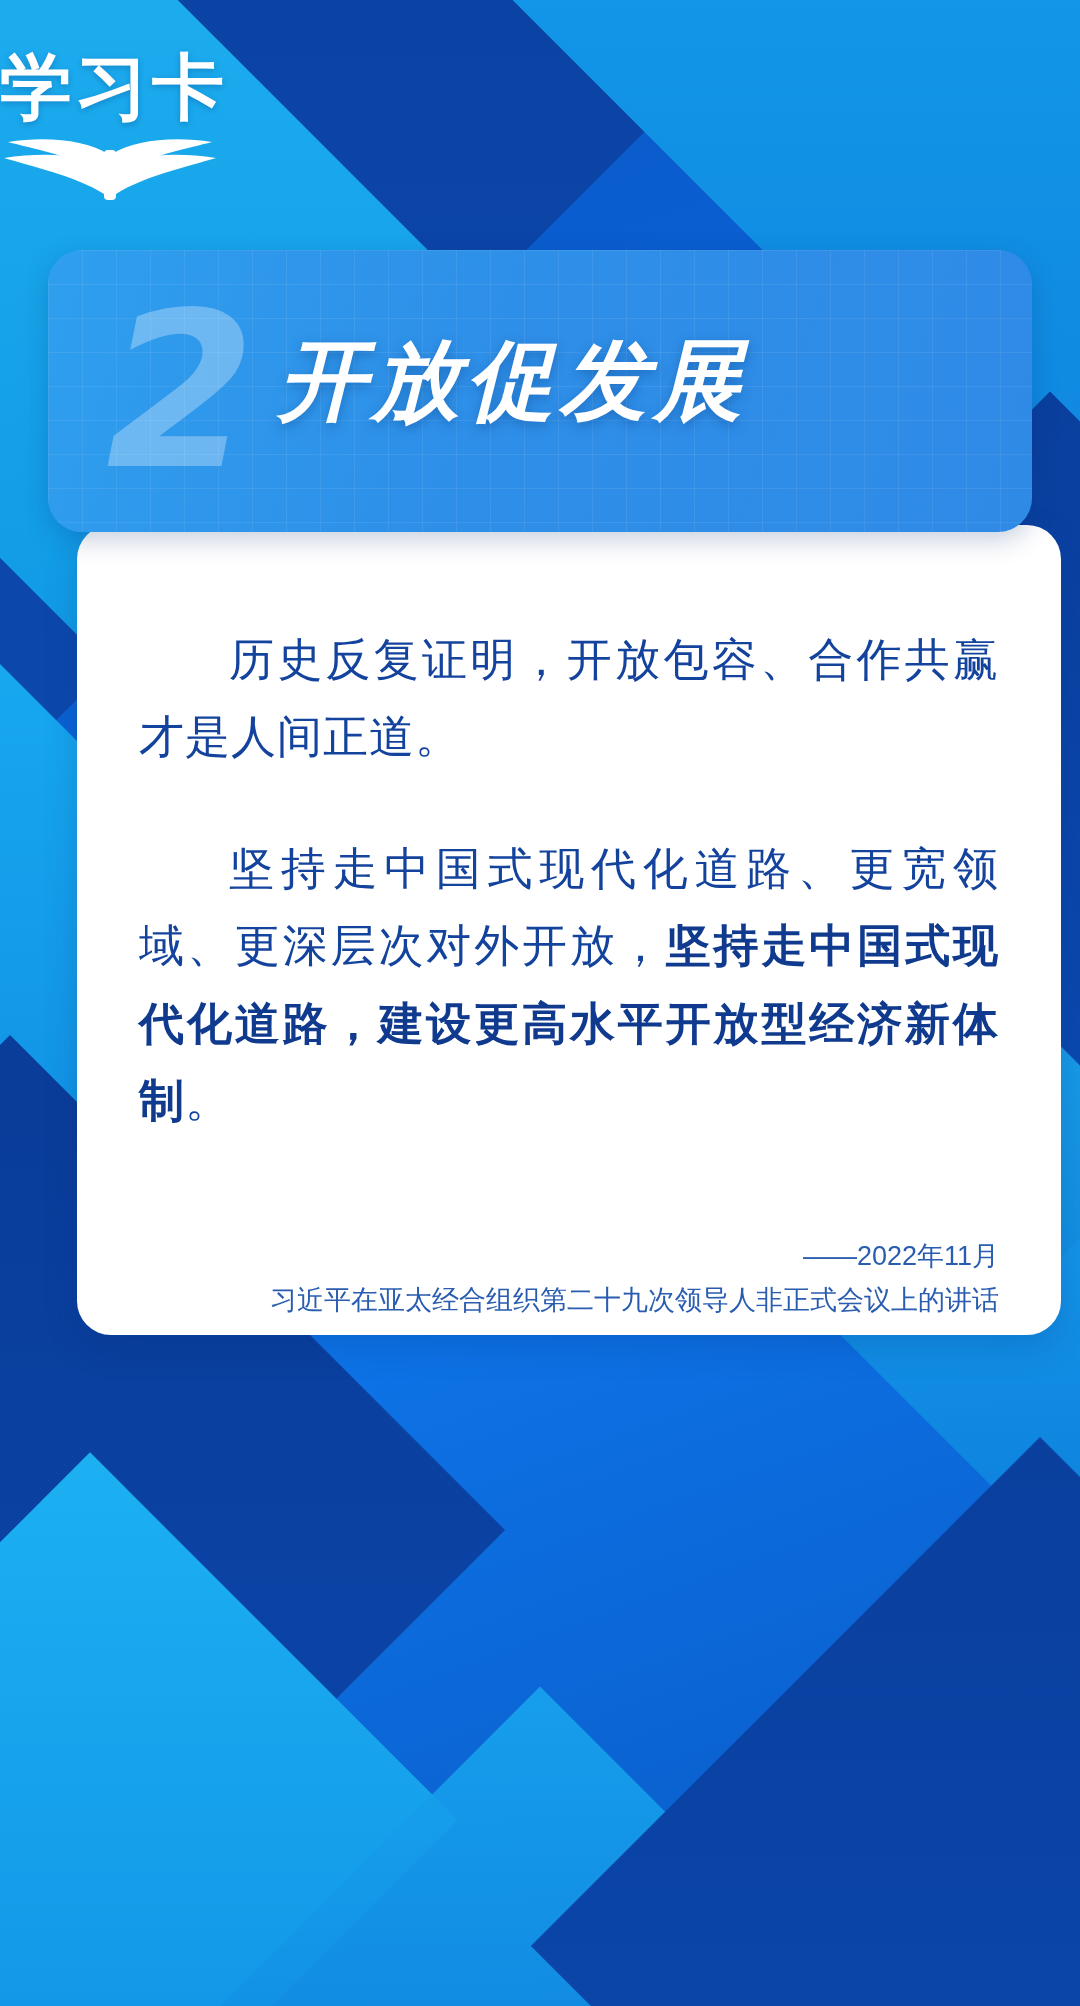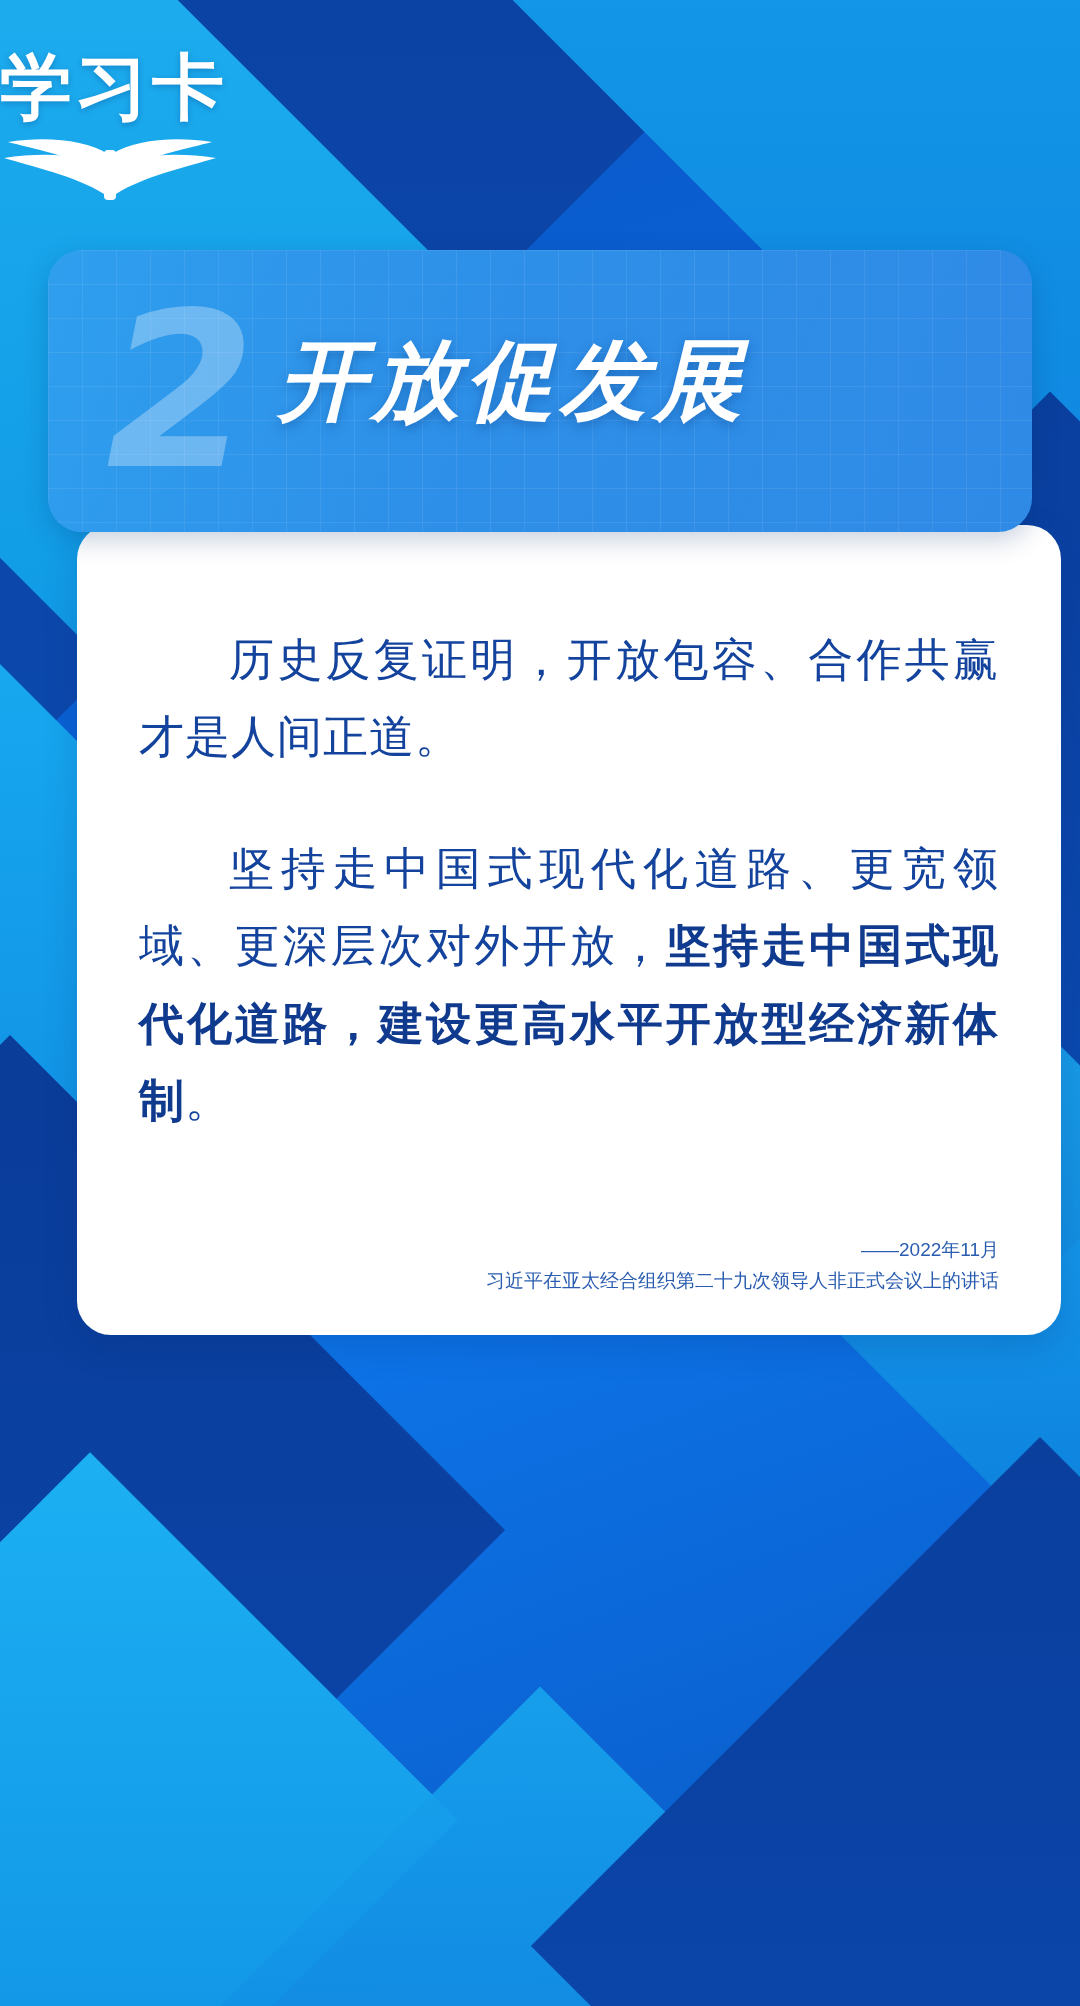--- a/index.html
+++ b/index.html
@@ -198,21 +198,21 @@
     text-align: justify;
   }
   .quote-p .strong {
     font-weight: 700;
     color: #0f3a8e;
   }
   .source {
     margin-top: 96px;
     text-align: right;
     color: #2a5db0;
-    font-size: 19px;
+    font-size: 27px;
     line-height: 1.62;
   }
   .source div { white-space: nowrap; }
 
   
   .footer {
     position: absolute;
     left: 0; right: 0;
     bottom: 58px;
     display: flex;

